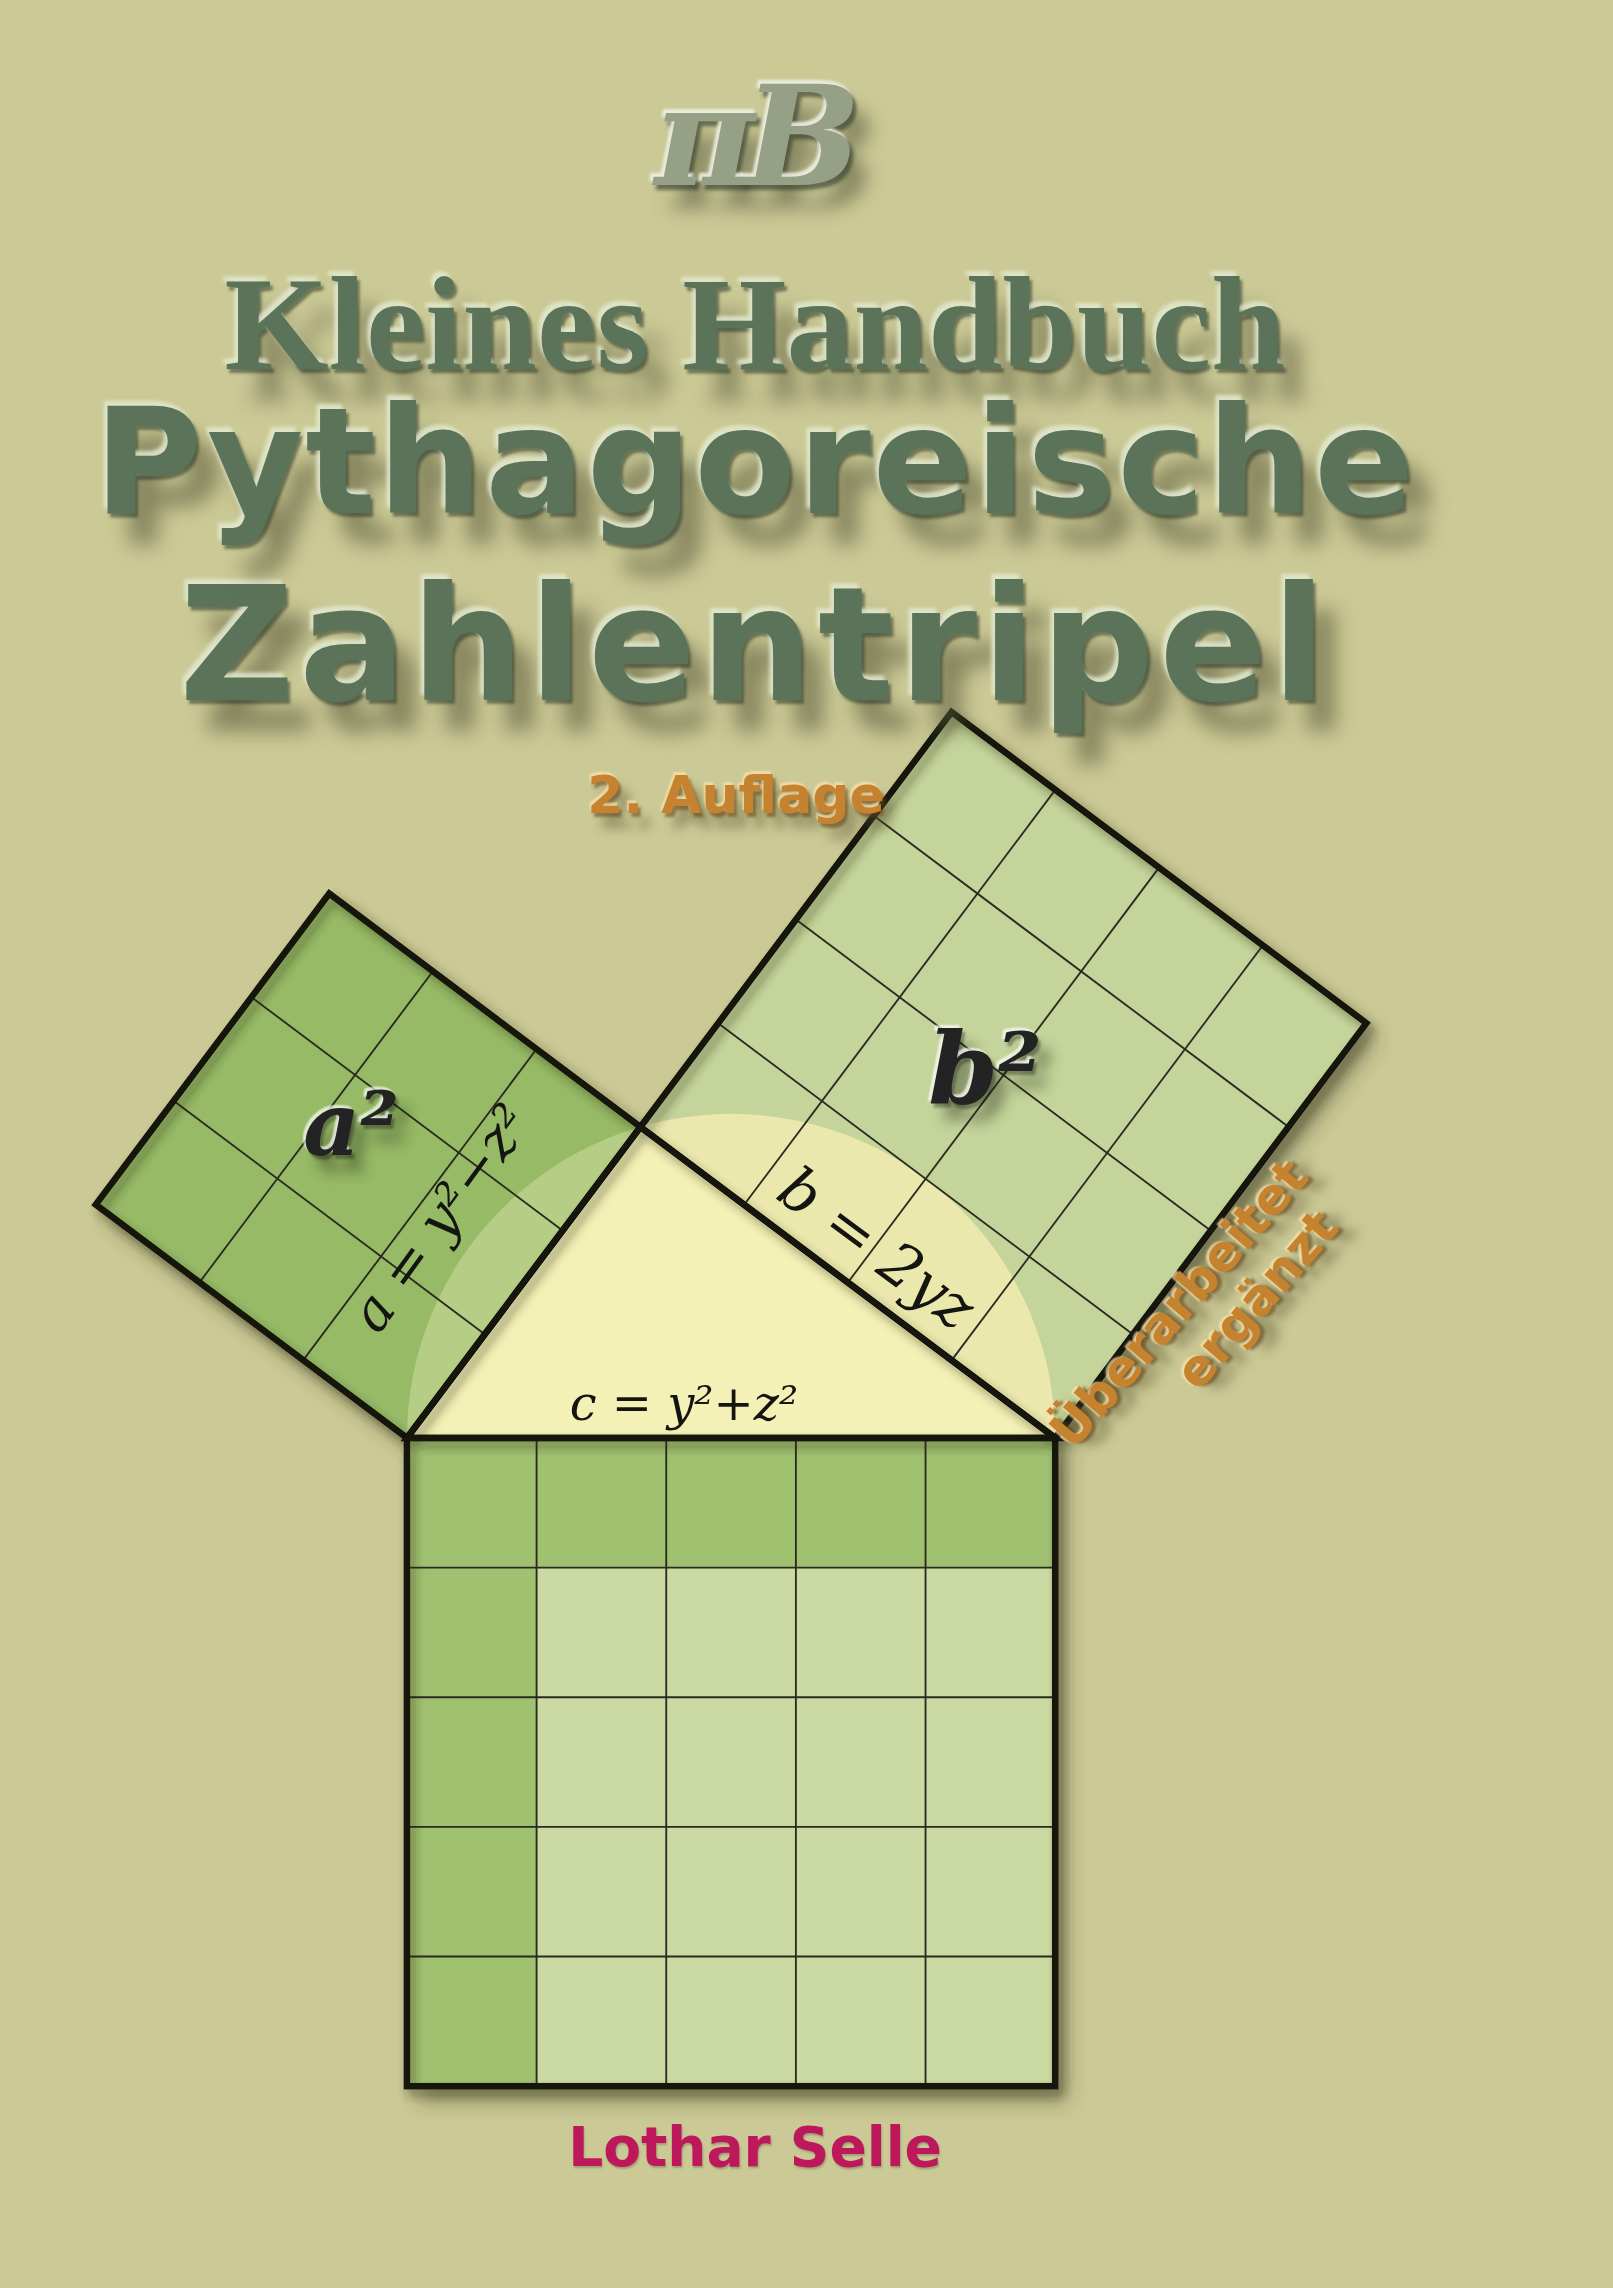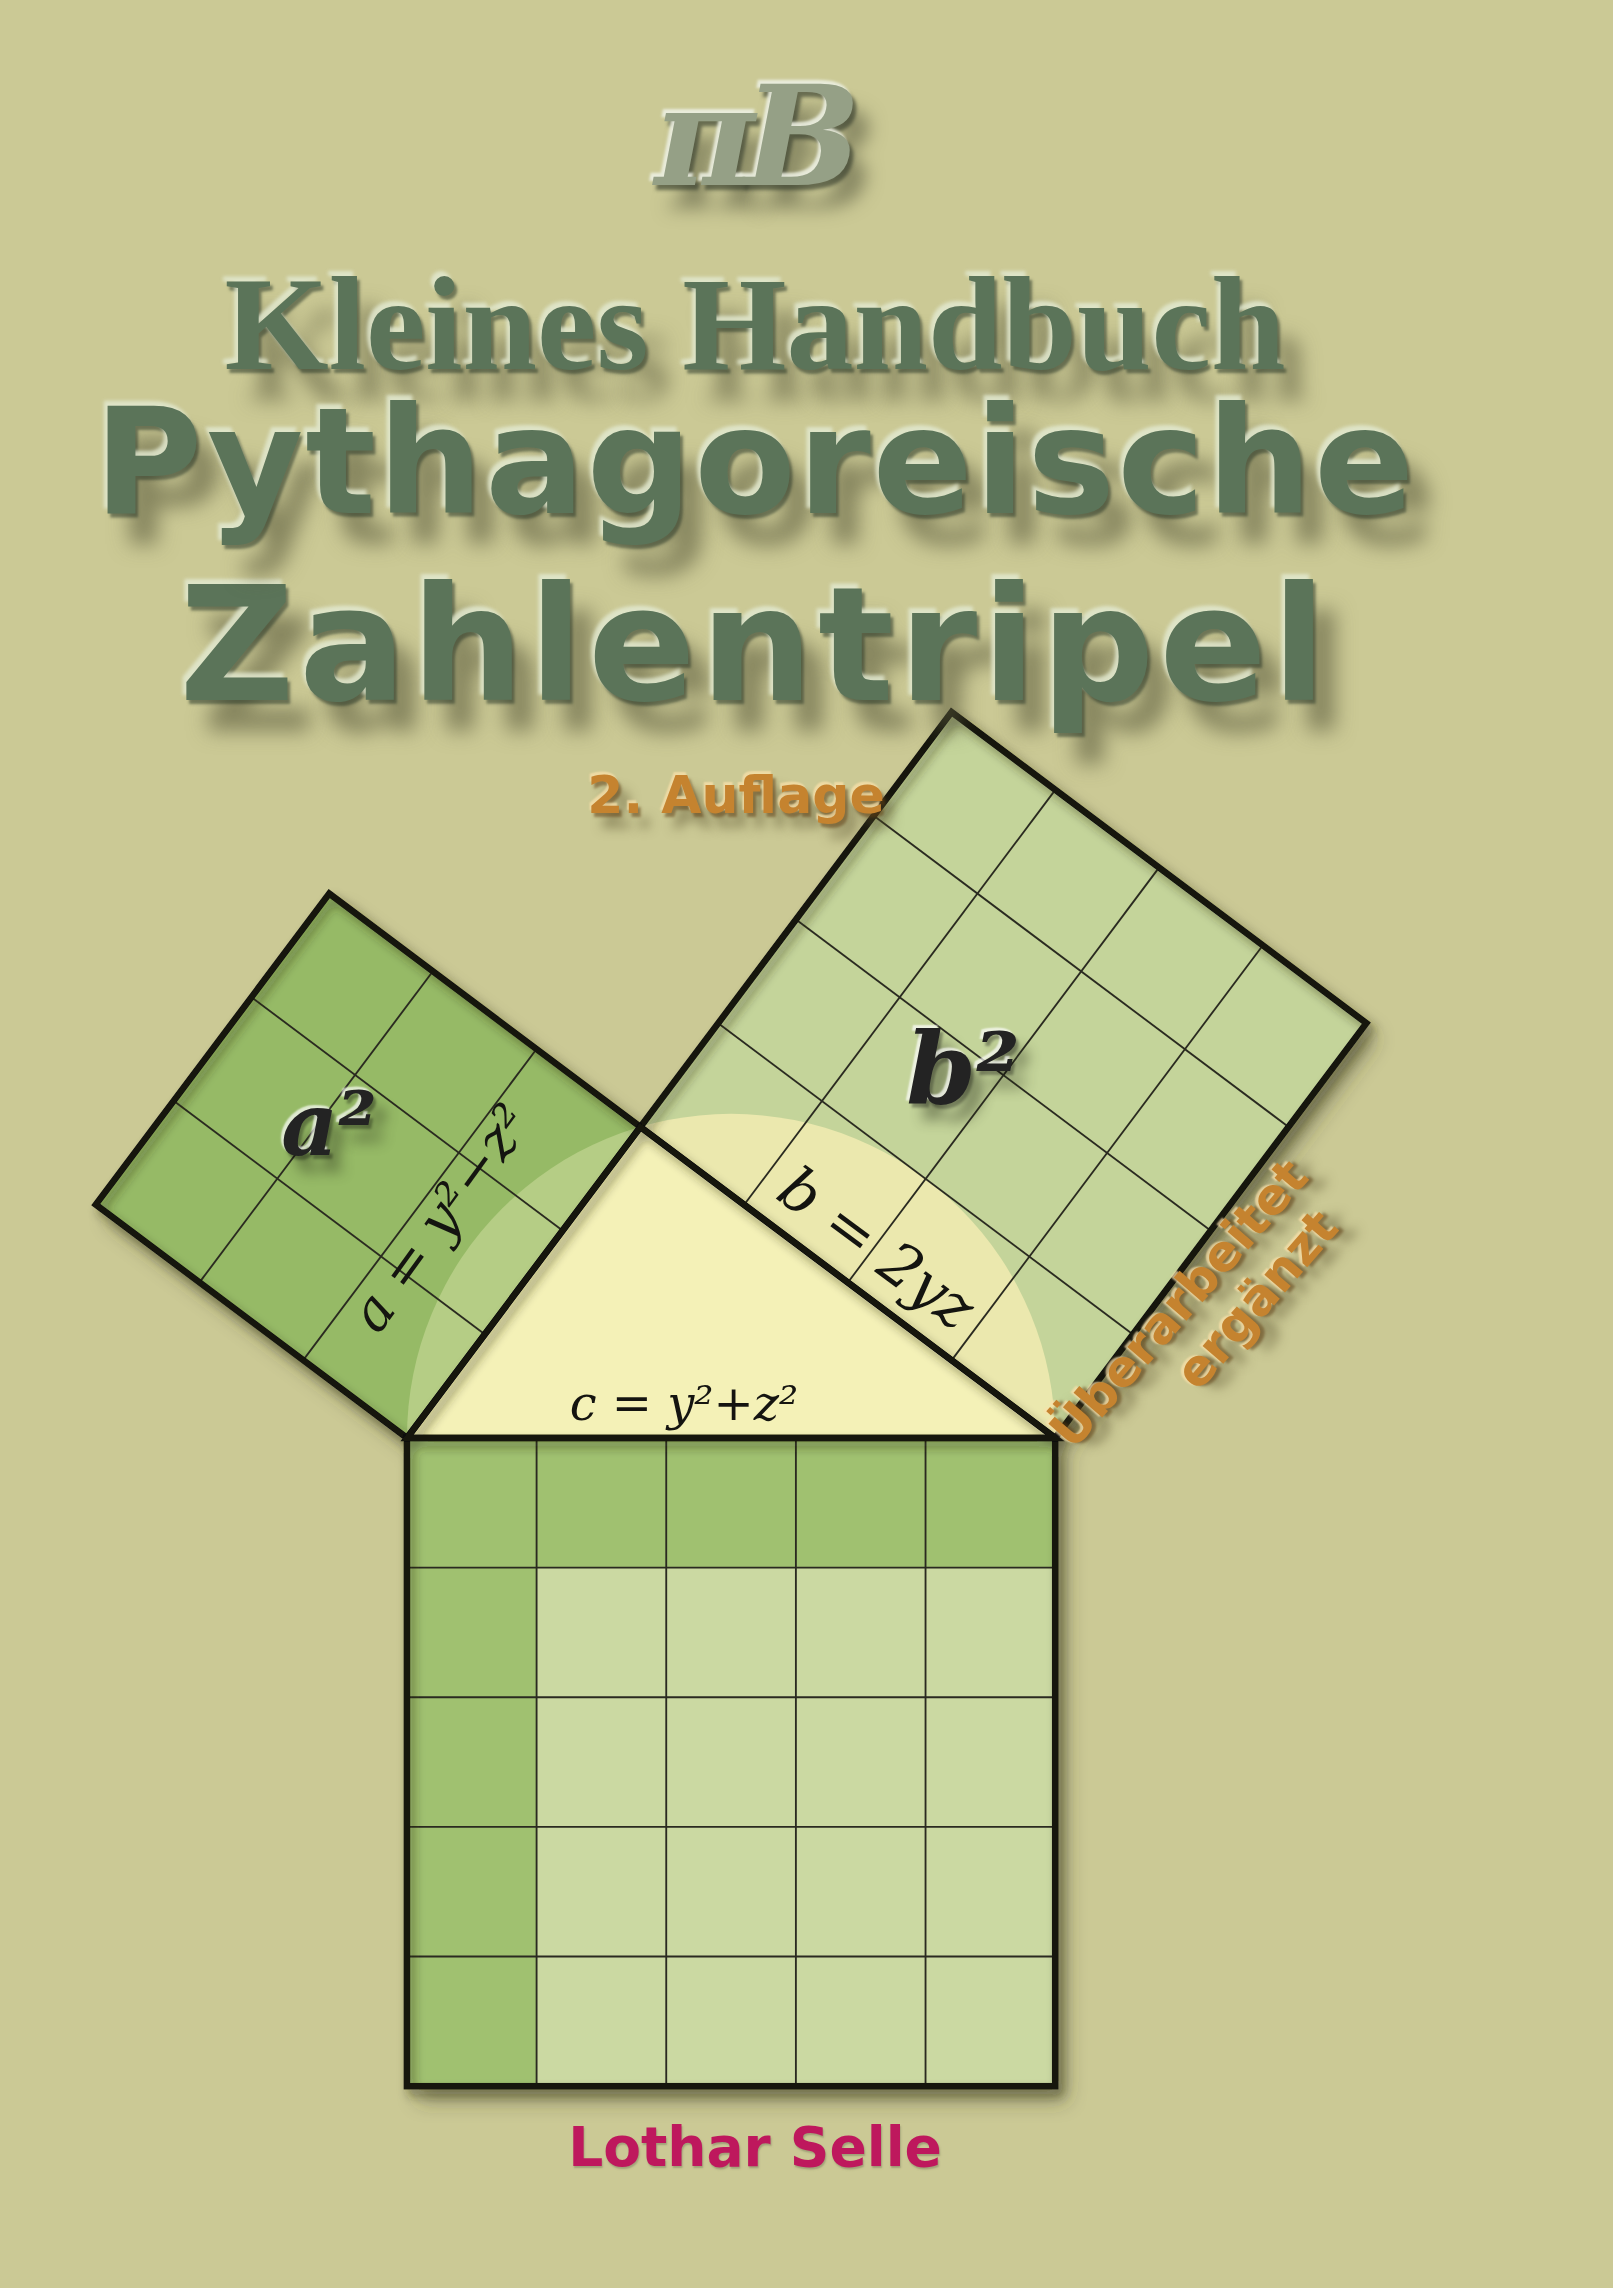--- a/index.html
+++ b/index.html
@@ -54,20 +54,21 @@
 
   
   .glossy{
     position:absolute;transform:translate(-50%,-50%);
     font-family:"DejaVu Serif", serif;font-style:italic;font-weight:bold;
     color:#232323;white-space:nowrap;line-height:1;
     text-shadow:
       -2.8px -2.8px 1.8px rgba(255,255,255,0.7),
        2.8px  3.7px 2.8px rgba(0,0,0,0.35),
       13px 16.6px 13px rgba(45,50,28,0.45);
+    margin-left: 22px;
   }
   #label-a2{left:329px;top:1124px;font-size:88px;}
   #label-b2{left:963px;top:1069px;font-size:100px;}
   #label-eq{left:752px;top:1767px;font-size:83px;}
 
   
   .formula{
     position:absolute;font-family:"DejaVu Serif", serif;font-style:italic;
     color:#141410;white-space:nowrap;line-height:1;
   }

